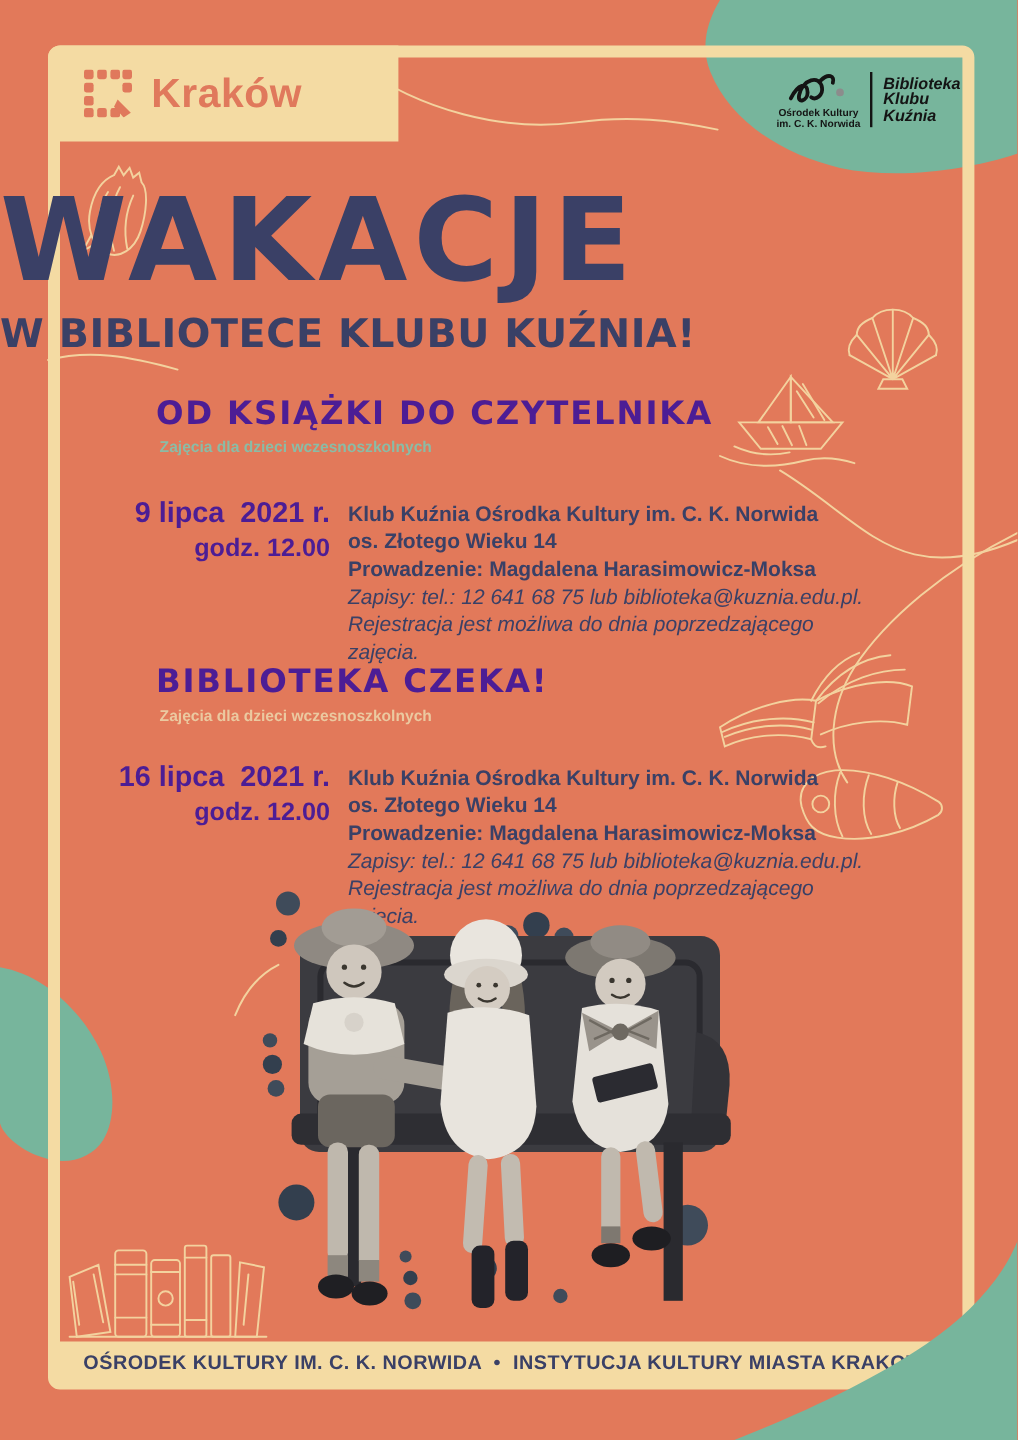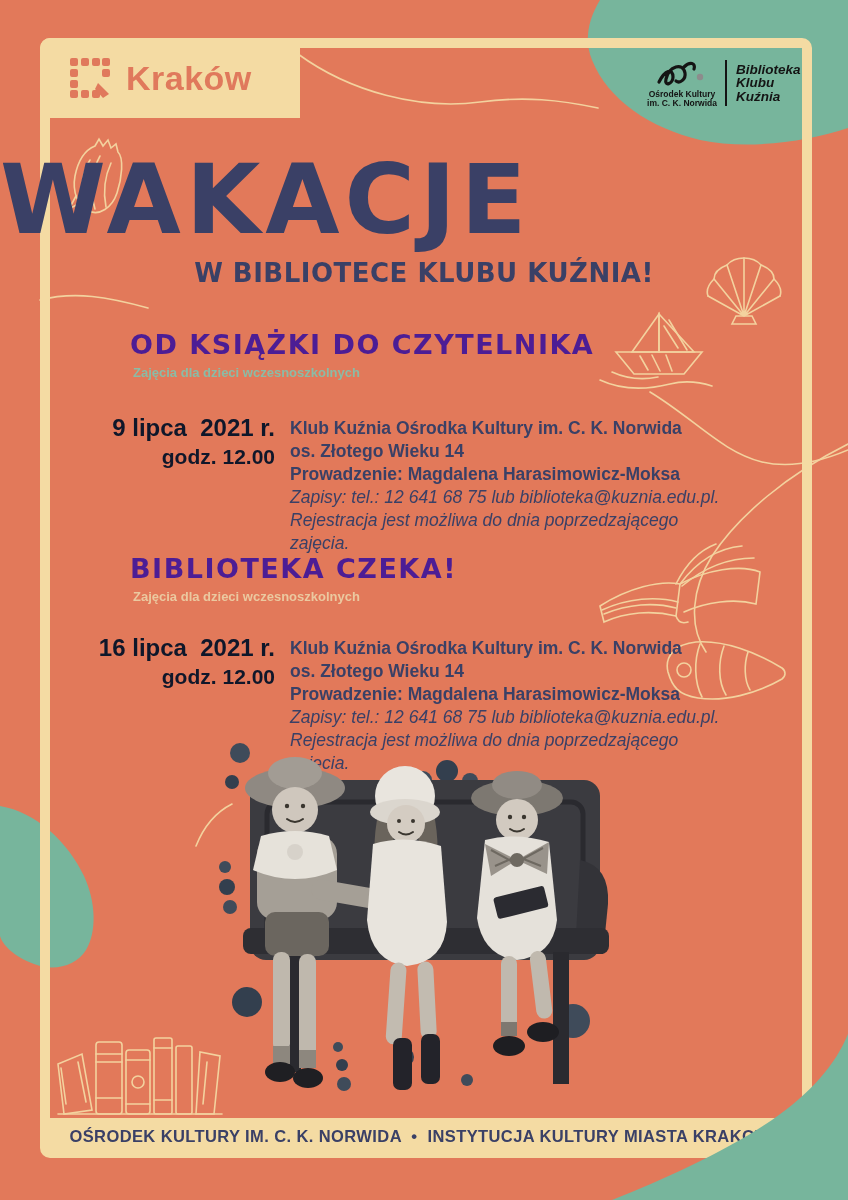--- a/index.html
+++ b/index.html
@@ -11,21 +11,21 @@
   svg{display:block;}
 
   
   .frame{
     position:absolute;left:40px;top:38px;width:752px;height:1070px;
     border:10px solid #F4DBA3;border-bottom-width:40px;border-radius:10px;
     z-index:2;
   }
   
   .krakow-band{
-    position:absolute;left:40px;top:38px;width:260px;height:80px;
+    position:absolute;left:40px;top:38px;width:292px;height:80px;
     background:#F4DBA3;border-radius:10px 0 0 0;
     display:flex;align-items:center;gap:16px;box-sizing:border-box;
     padding-left:30px;z-index:3;
   }
   .krakow-label{
     color:#E0795C;font-size:34px;font-weight:bold;letter-spacing:.5px;
     font-family:"Liberation Sans",sans-serif;
   }
   
   .partner{position:absolute;left:646px;top:52px;width:170px;height:62px;z-index:3;display:flex;align-items:center;}
@@ -35,35 +35,35 @@
   .partner .divider{width:2px;height:46px;background:#141414;margin:0 9px 0 7px;}
   .partner .lib-line{font-size:13.5px;font-weight:bold;line-height:13.5px;color:#141414;white-space:nowrap;font-style:italic;}
 
   
   .title-main{
     position:absolute;left:0;top:148px;width:848px;text-align:left;
     color:#3A4066;font-size:96px;line-height:104px;font-weight:800;
     letter-spacing:5px;font-family:"DejaVu Sans",sans-serif;z-index:3;
   }
   .title-sub{
-    position:absolute;left:0;top:258px;width:848px;text-align:center;
-    color:#3A4066;font-size:26px;font-weight:800;letter-spacing:.5px;
+    position:absolute;left:0;top:258px;width:848px;text-align:left;
+    color:#3A4066;font-size:33px;font-weight:800;letter-spacing:.5px;
     font-family:"DejaVu Sans",sans-serif;z-index:3;
   }
   
   .event-heading{
     position:absolute;left:130px;color:#4c1d95;font-size:27px;font-weight:800;
     letter-spacing:1.5px;font-family:"DejaVu Sans",sans-serif;z-index:3;white-space:nowrap;
   }
   .audience{position:absolute;left:133px;font-size:13px;font-weight:700;z-index:3;white-space:nowrap;}
   .audience.green{color:#8ABCA6;}
   .audience.cream{color:#EBC9A0;}
 
   
-  .date-col{position:absolute;left:90px;width:185px;text-align:right;color:#0f172a;z-index:3;}
+  .date-col{position:absolute;left:90px;width:185px;text-align:right;color:#4c1d95;z-index:3;}
   .date-col .date{font-size:24px;font-weight:800;white-space:pre;}
   .date-col .time{font-size:21px;font-weight:700;margin-top:3px;}
   .details{position:absolute;left:290px;width:445px;color:#3A4066;font-size:17.5px;line-height:23px;z-index:3;}
   .details .ln{font-weight:600;}
   .details .ln.it{font-style:italic;font-weight:500;}
 
   
   .footer-text{
     position:absolute;left:40px;top:1127px;width:772px;text-align:center;
     color:#3A4066;font-size:16.5px;font-weight:700;letter-spacing:.4px;

